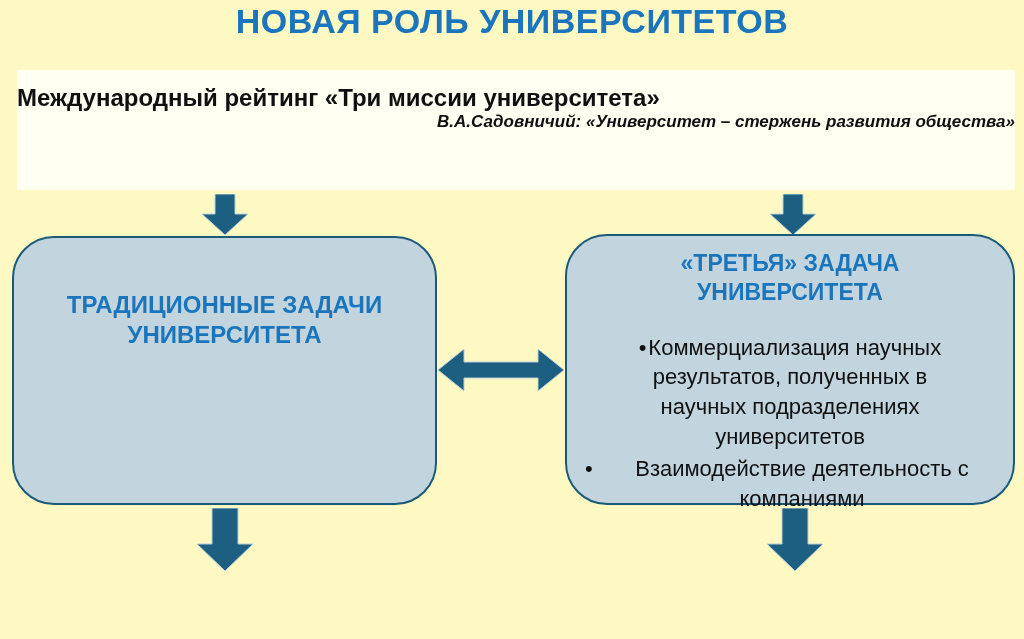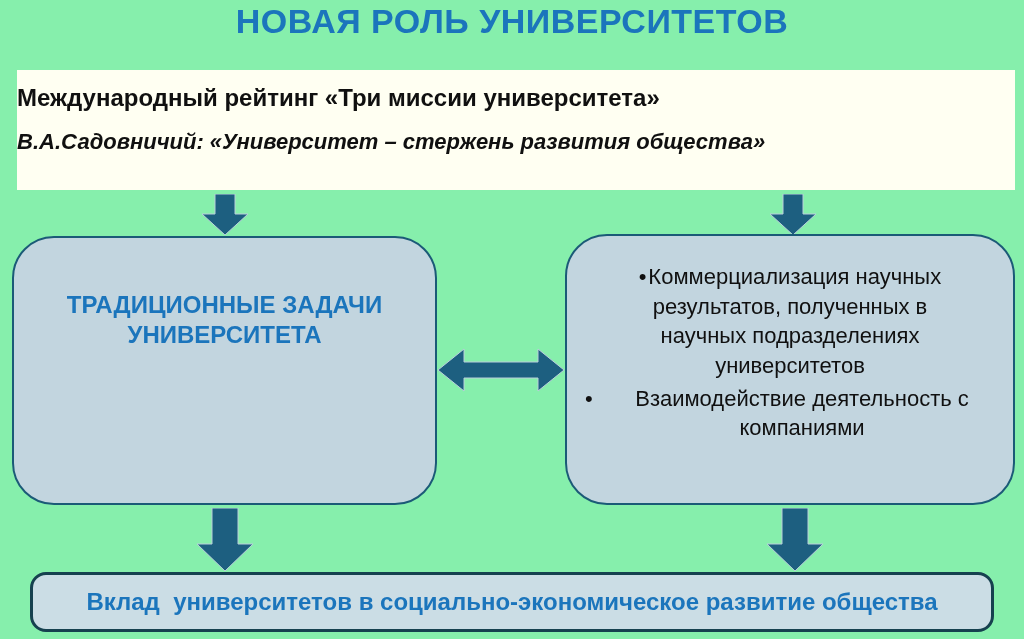--- a/index.html
+++ b/index.html
@@ -7,28 +7,28 @@
     --banner-bg:#FFFFF2;
     --box-fill:#C2D5DF;
     --box-border:#1B5A77;
     --arrow-fill:#1D5F80;
     --bar-fill:#CBDDE5;
     --bar-border:#16414F;
     --text-black:#101010;
   }
   html,body{margin:0;padding:0;background:#ffffff;}
   body{font-family:"Liberation Sans", sans-serif;}
-  .slide{position:relative;width:1024px;height:639px;background:#86efac;overflow:hidden;}
+  .slide{position:relative;width:1024px;height:639px;background:#fef9c3;overflow:hidden;}
 
   .title{position:absolute;top:2px;left:0;width:100%;text-align:center;
          color:var(--title-blue);font-weight:bold;font-size:34px;letter-spacing:0.5px;}
 
   .banner{position:absolute;left:17px;top:70px;width:998px;height:120px;background:var(--banner-bg);}
   .banner-heading{padding-top:14px;text-align:left;font-size:24px;font-weight:bold;color:var(--text-black);}
-  .banner-quote{margin-top:17px;text-align:left;font-size:22px;font-style:italic;font-weight:600;color:var(--text-black);}
+  .banner-quote{margin-top:0;text-align:right;font-size:17px;font-style:italic;font-weight:600;color:var(--text-black);}
 
   .arrow{position:absolute;}
   .arrow-poly{fill:var(--arrow-fill);stroke:#b9cfdb;stroke-width:1;}
 
   .box{position:absolute;background:var(--box-fill);border:2px solid var(--box-border);
        border-radius:42px;box-sizing:border-box;}
   .box-left{left:12px;top:236px;width:425px;height:269px;}
   .box-right{left:565px;top:234px;width:450px;height:271px;}
 
   .box-heading{font-weight:bold;color:var(--title-blue);text-align:center;line-height:1.25;margin:0 auto;}
@@ -69,37 +69,35 @@
     <polygon class="arrow-poly" points="14,0 34,0 34,20 47,20 24,41 1,20 14,20"></polygon>
   </svg>
 
   <div class="box box-left">
     <div class="box-heading">ТРАДИЦИОННЫЕ ЗАДАЧИ УНИВЕРСИТЕТА</div>
     <ul class="left-list">
     </ul>
   </div>
 
   <div class="box box-right">
+    <div class="box-heading">«ТРЕТЬЯ» ЗАДАЧА УНИВЕРСИТЕТА</div>
     <div class="right-items">
       <div class="right-item-1"><span>•</span> <span>Коммерциализация научных результатов, полученных в научных подразделениях университетов</span></div>
       <div class="right-item-2">
           <span class="dot">•</span>
           <span class="txt">Взаимодействие деятельность с компаниями</span>
         </div>
     </div>
   </div>
 
   <svg class="arrow" style="left:437px;top:348px;" width="128" height="44" viewBox="0 0 128 44">
     <polygon class="arrow-poly" points="1,22 27,1 27,14 101,14 101,1 127,22 101,43 101,30 27,30 27,43"></polygon>
   </svg>
 
   <svg class="arrow" style="left:196px;top:508px;" width="58" height="64" viewBox="0 0 58 64">
     <polygon class="arrow-poly" points="16,0 42,0 42,36 57,36 29,63 1,36 16,36"></polygon>
   </svg>
   <svg class="arrow" style="left:766px;top:508px;" width="58" height="64" viewBox="0 0 58 64">
     <polygon class="arrow-poly" points="16,0 42,0 42,36 57,36 29,63 1,36 16,36"></polygon>
   </svg>
 
-  <div class="bar">
-    <div class="bar-text">Вклад  университетов в социально-экономическое развитие общества</div>
-  </div>
 
 </div>
 
 </body></html>

